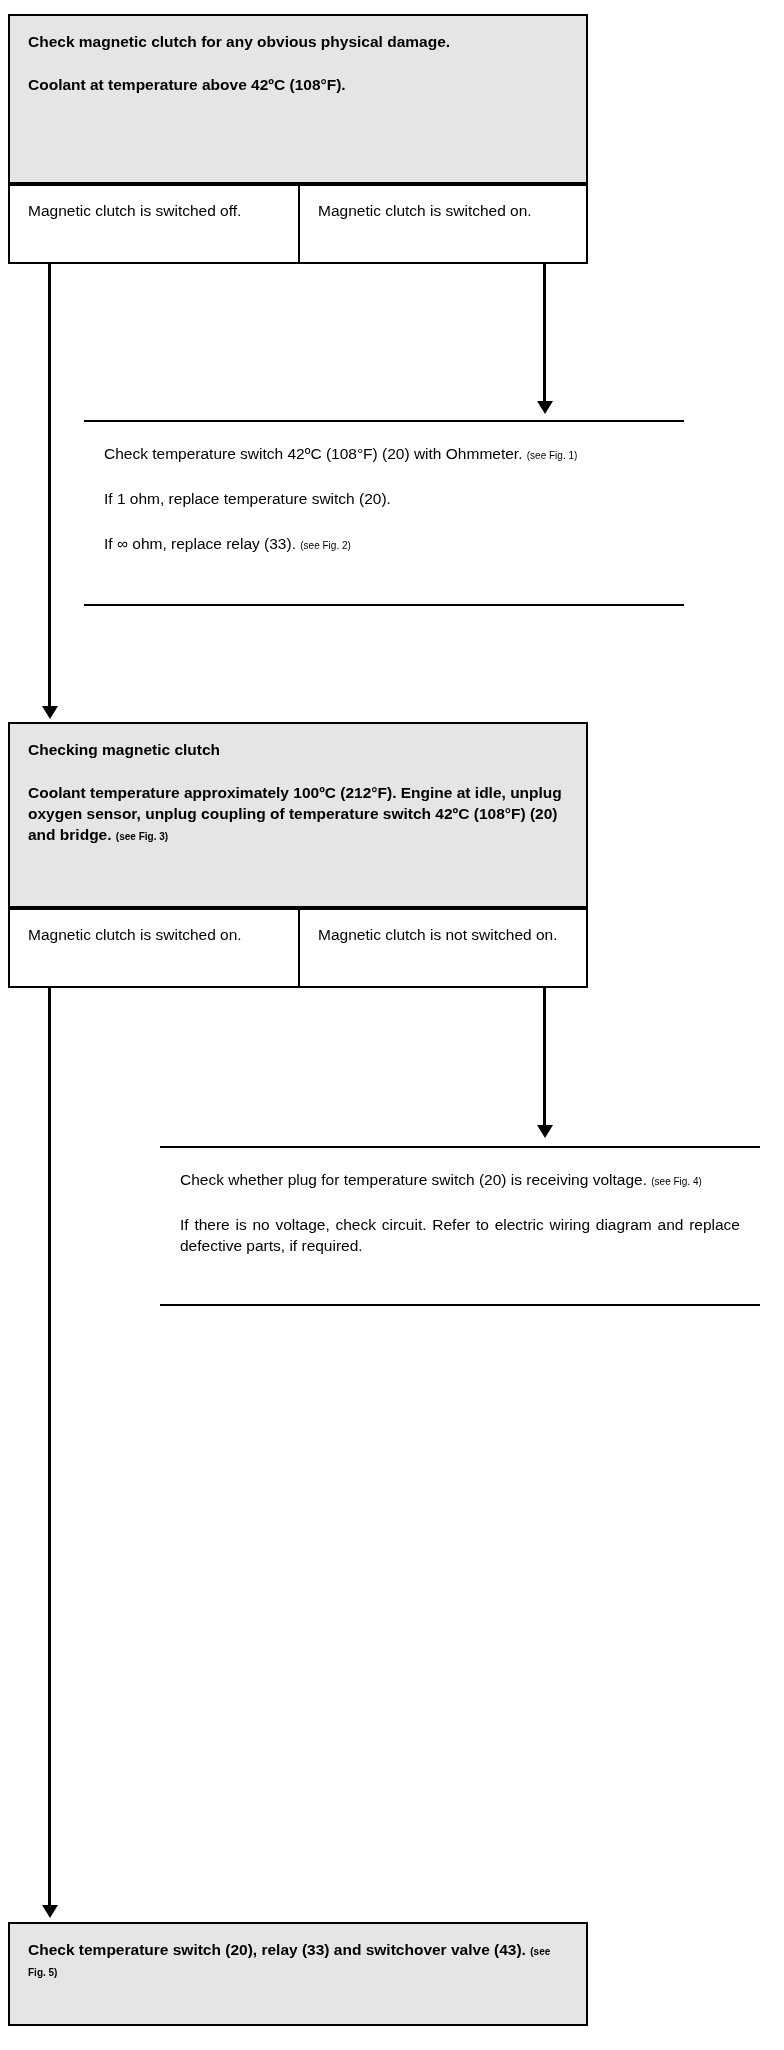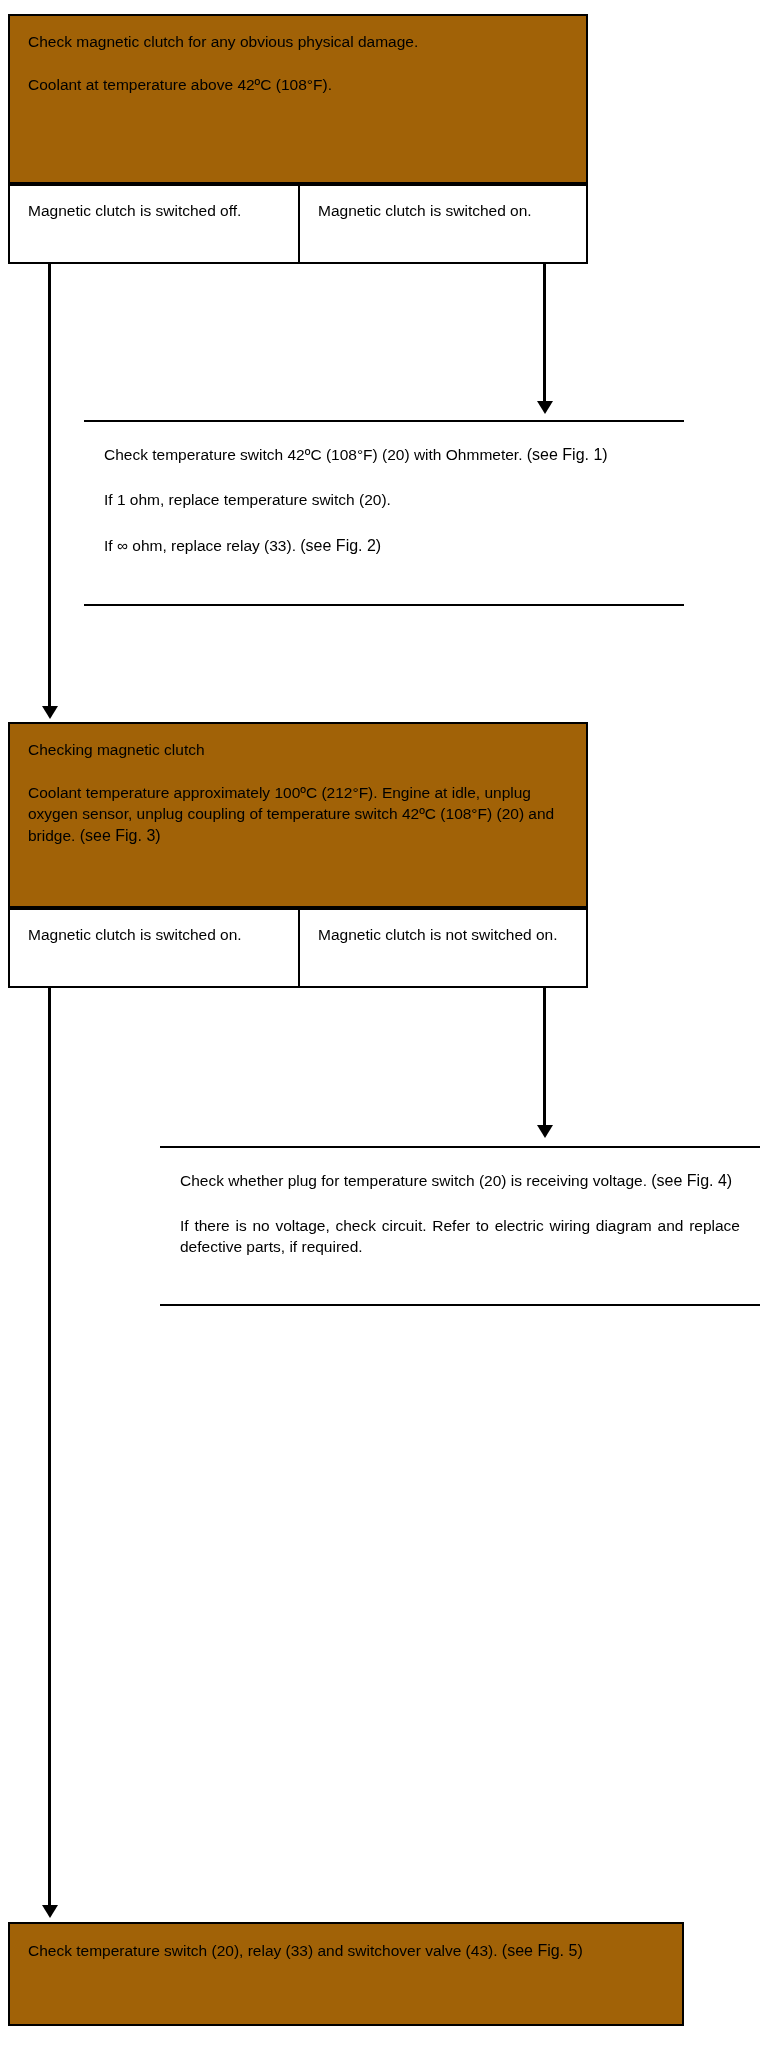--- a/index.html
+++ b/index.html
@@ -22,34 +22,35 @@
     top: 0;
     width: 784px;
     height: 2050px;
   }
 
   
   .box {
     position: absolute;
     border: 2px solid #000;
     box-sizing: border-box;
-    background: #a16207;
+    background: #e5e5e5;
+    font-weight: bold;
   }
   .box-inner {
     padding: 16px 18px 14px 18px;
   }
   .para {
     font-size: 15.5px;
     line-height: 1.35;
     margin: 0 0 22px 0;
   }
   .para:last-child { margin-bottom: 14px; }
 
   .small {
-    font-size: 16px;
+    font-size: 10px;
   }
 
   
   .split {
     position: absolute;
     border: 2px solid #000;
     box-sizing: border-box;
     display: flex;
     background: #fff;
   }
@@ -155,21 +156,21 @@
   <div class="openblock" style="left:160px; top:1146px; width:600px; height:160px;">
     <p class="para">
       <span>Check  whether  plug  for  temperature  switch  (20)  is receiving voltage.</span>
       <span class="small">(see Fig. 4)</span>
     </p>
     <p class="para" style="margin-bottom:11px;">
       <span>If there is no voltage, check circuit. Refer to electric wiring diagram and replace defective parts, if required.</span>
     </p>
   </div>
 
-  <div class="box" style="left:8px; top:1922px; width:676px; height:104px;">
+  <div class="box" style="left:8px; top:1922px; width:580px; height:104px;">
     <div class="box-inner">
       <p class="para" style="margin-bottom:0;">
         <span>Check temperature switch (20), relay (33) and switchover valve (43).</span>
         <span class="small">(see Fig. 5)</span>
       </p>
     </div>
   </div>
 
 </div>
 

